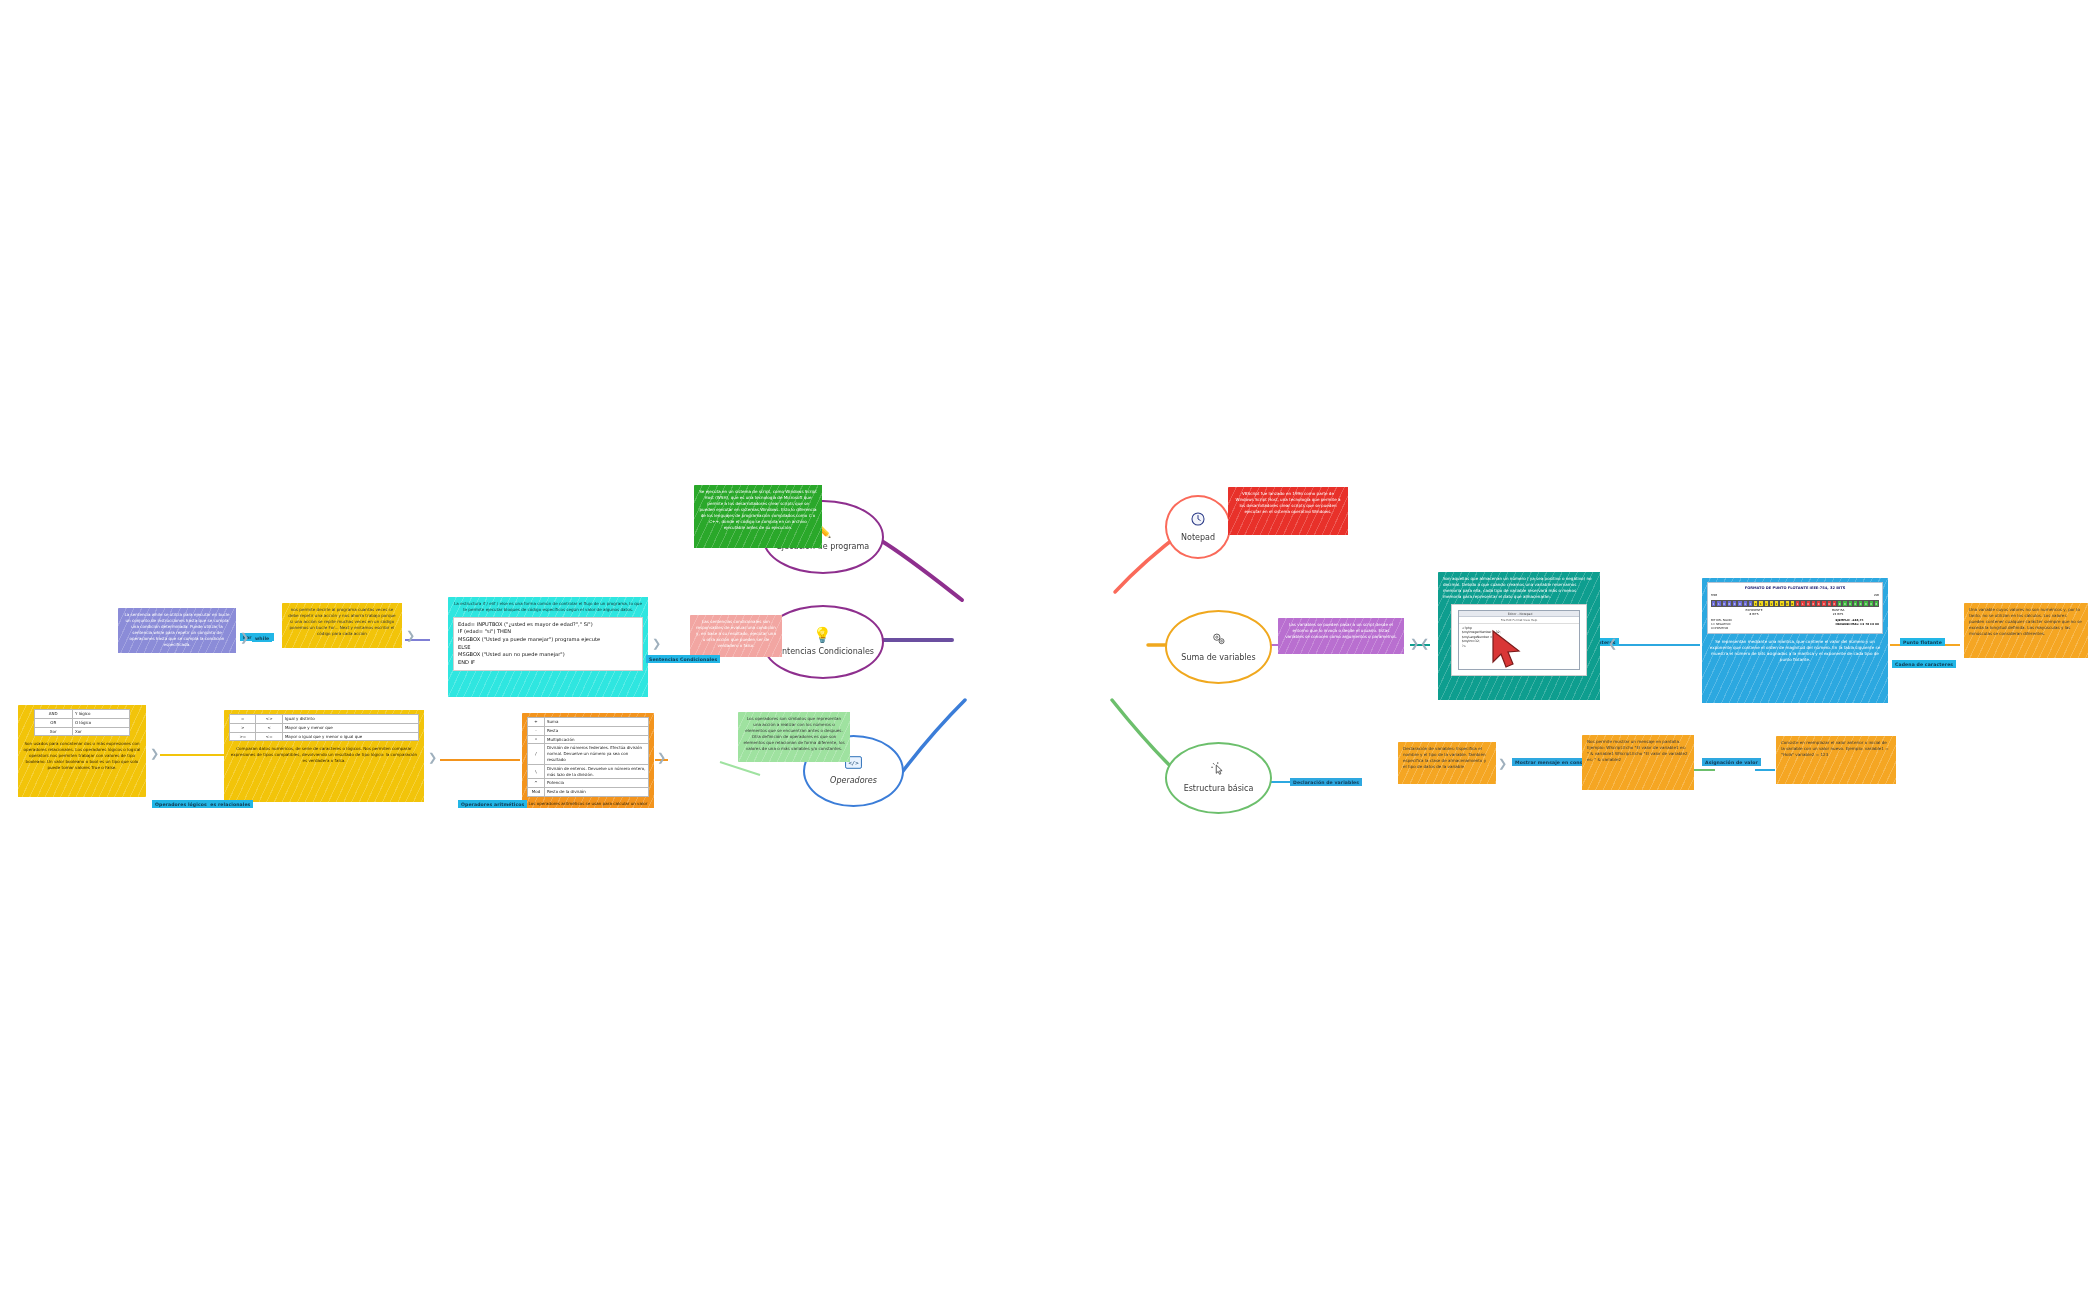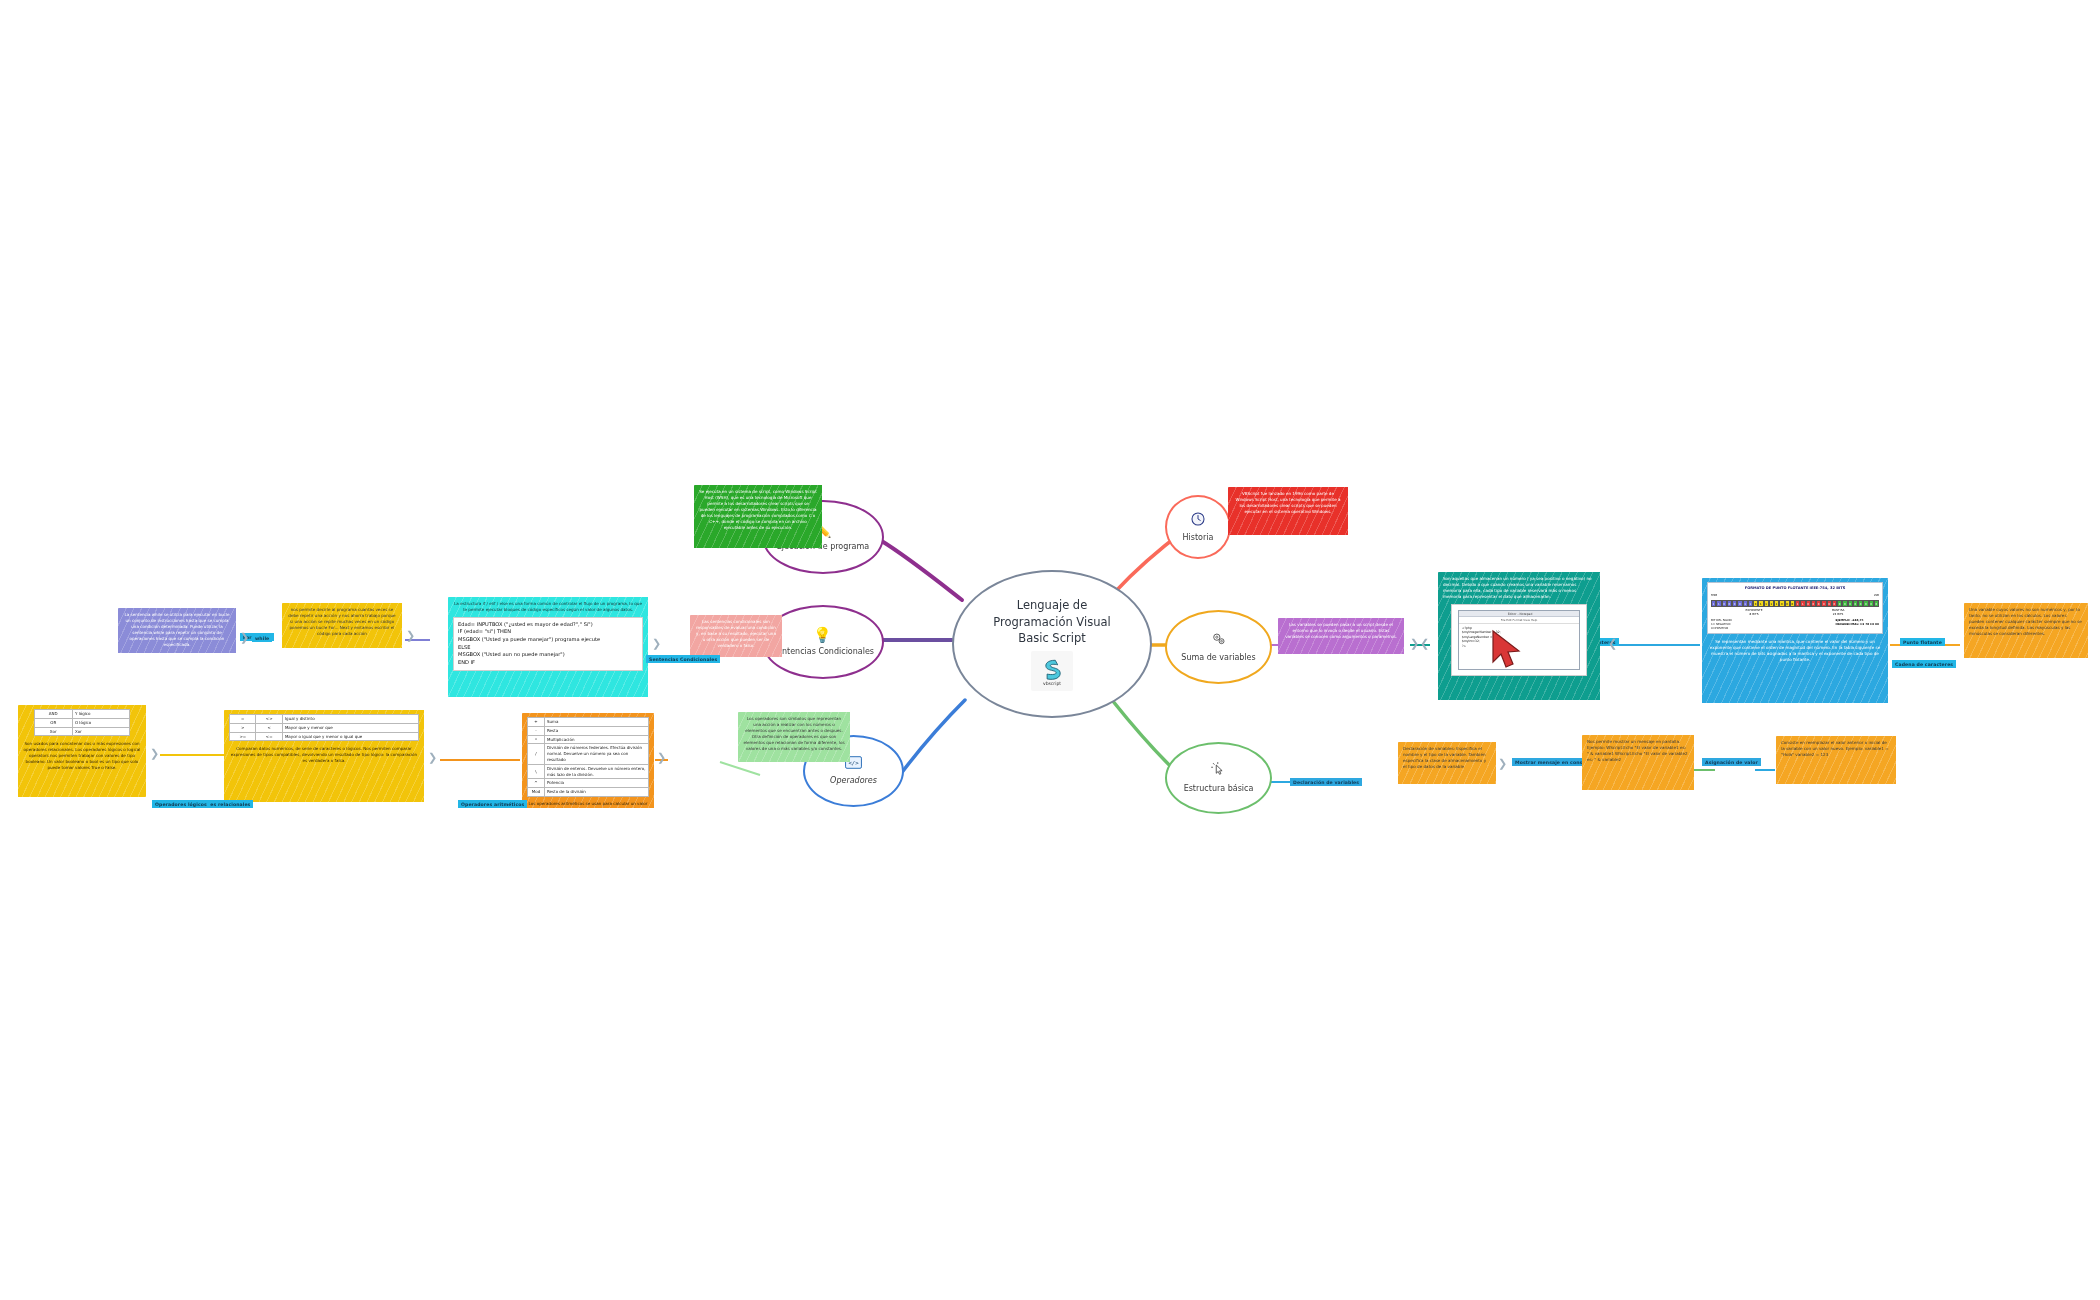--- a/index.html
+++ b/index.html
@@ -86,33 +86,20 @@
     <path d="M1612,645 L1700,645" stroke="#2ca8e0" stroke-width="2" fill="none"></path>
     <path d="M1890,645 L1960,645" stroke="#f5a623" stroke-width="2" fill="none"></path>
 
     <path d="M1248,782 L1300,782" stroke="#2ca8e0" stroke-width="2" fill="none"></path>
     <path d="M1440,770 L1470,770" stroke="#6cbf6c" stroke-width="2" fill="none"></path>
     <path d="M1585,770 L1600,770" stroke="#6cbf6c" stroke-width="2" fill="none"></path>
     <path d="M1690,770 L1715,770" stroke="#6cbf6c" stroke-width="2" fill="none"></path>
     <path d="M1755,770 L1775,770" stroke="#2ca8e0" stroke-width="2" fill="none"></path>
   </svg>
 
-  <div class="center-node">
-    <div class="center-title">
-      <span>Lenguaje de</span><br>
-      <span>Programación Visual</span><br>
-      <span>Basic Script</span>
-    </div>
-    <div class="vbs-logo">
-      <svg width="26" height="26" viewBox="0 0 32 32">
-        <path d="M20 4 C10 4 7 9 9 13 C11 17 20 16 21 19 C22 22 14 22 10 21 L10 27 C20 29 27 25 26 19 C25 13 15 14 14 11 C13.4 9 18 8.5 23 9.6 Z" fill="#4ec8dd" stroke="#1b5f74" stroke-width="1.1"></path>
-      </svg>
-      <div class="cap">vbscript</div>
-    </div>
-  </div>
 
   <div class="branch" style="left:762px;top:500px;width:118px;height:70px;border-color:#8e2f8e;">
     <div class="bicon">✏️</div>
     <div class="blabel">Ejecución de programa</div>
   </div>
 
   <div class="branch" style="left:762px;top:605px;width:118px;height:70px;border-color:#8e2f8e;">
     <div class="bicon">💡</div>
     <div class="blabel">Sentencias Condicionales</div>
   </div>
@@ -127,21 +114,21 @@
     <div class="blabel">Operadores</div>
   </div>
 
   <div class="branch" style="left:1165px;top:495px;width:62px;height:60px;border-color:#fa6a5a;">
     <div class="bicon">
       <svg width="14" height="14" viewBox="0 0 20 20">
         <circle cx="10" cy="10" r="8.6" fill="#f3f5fb" stroke="#2b3a87" stroke-width="1.5"></circle>
         <path d="M10 5 L10 10 L13.2 12" stroke="#2b3a87" stroke-width="1.4" fill="none" stroke-linecap="round"></path>
       </svg>
     </div>
-    <div class="blabel">Historia</div>
+    <div class="blabel">Notepad</div>
   </div>
 
   <div class="branch" style="left:1165px;top:610px;width:103px;height:70px;border-color:#f0a81e;">
     <div class="bicon">
       <svg width="16" height="14" viewBox="0 0 22 19">
         <circle cx="8" cy="7" r="4.3" fill="none" stroke="#4a4a4a" stroke-width="1.2"></circle>
         <circle cx="8" cy="7" r="1.5" fill="none" stroke="#4a4a4a" stroke-width="1"></circle>
         <circle cx="14.5" cy="12.5" r="3.4" fill="none" stroke="#4a4a4a" stroke-width="1.2"></circle>
         <circle cx="14.5" cy="12.5" r="1.2" fill="none" stroke="#4a4a4a" stroke-width="1"></circle>
       </svg>

